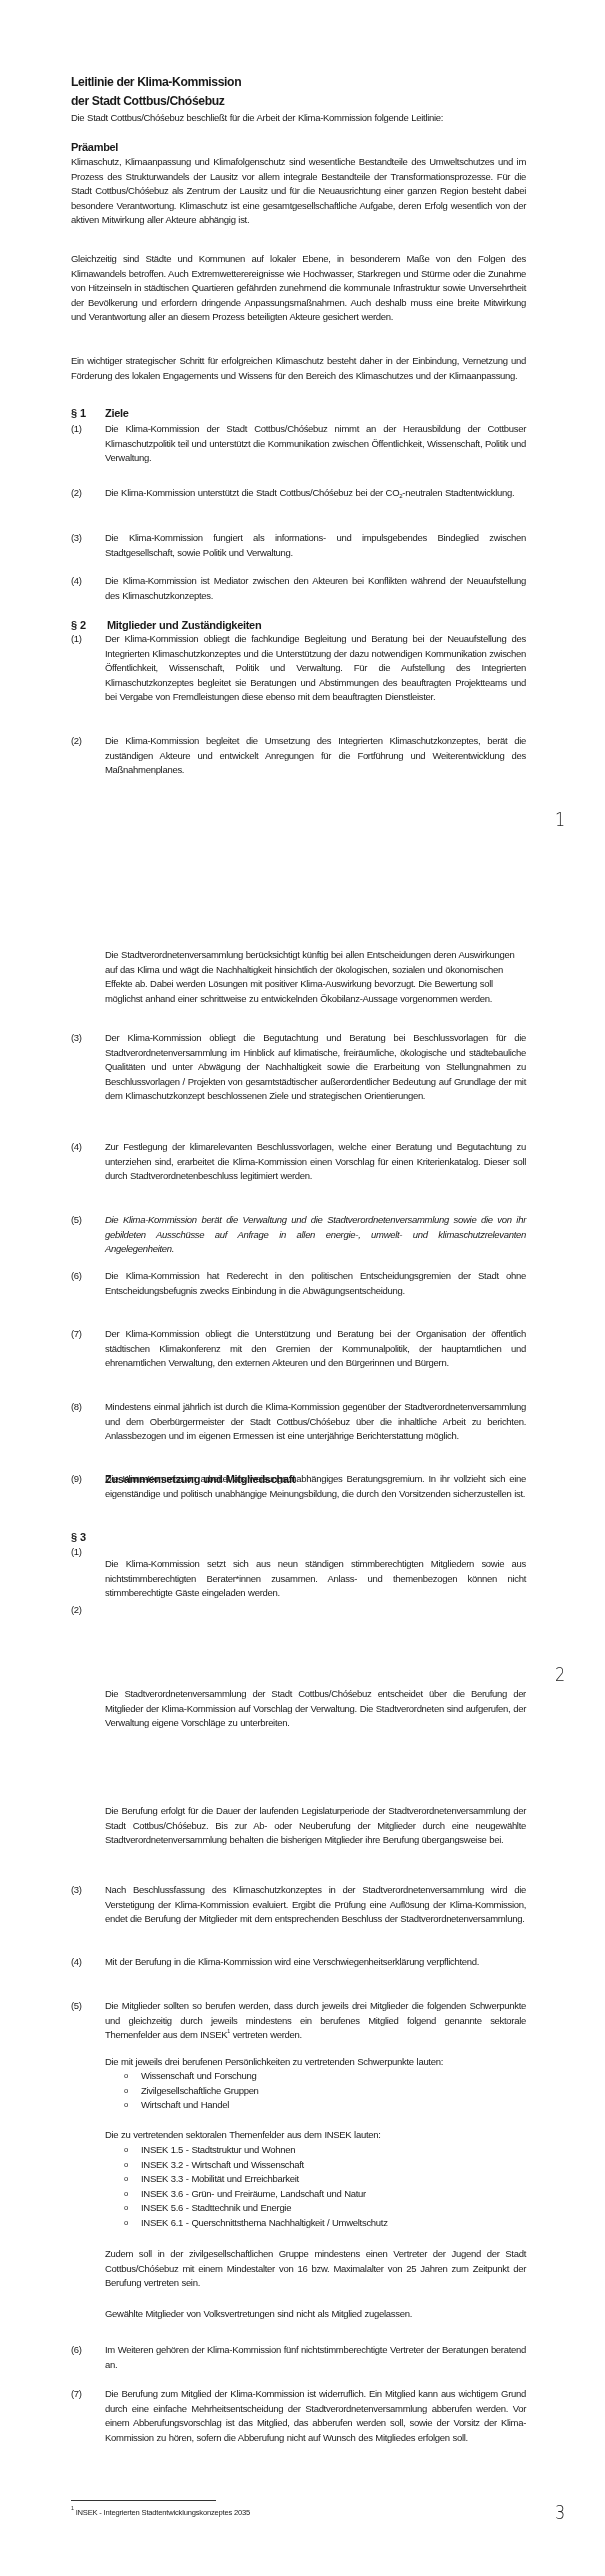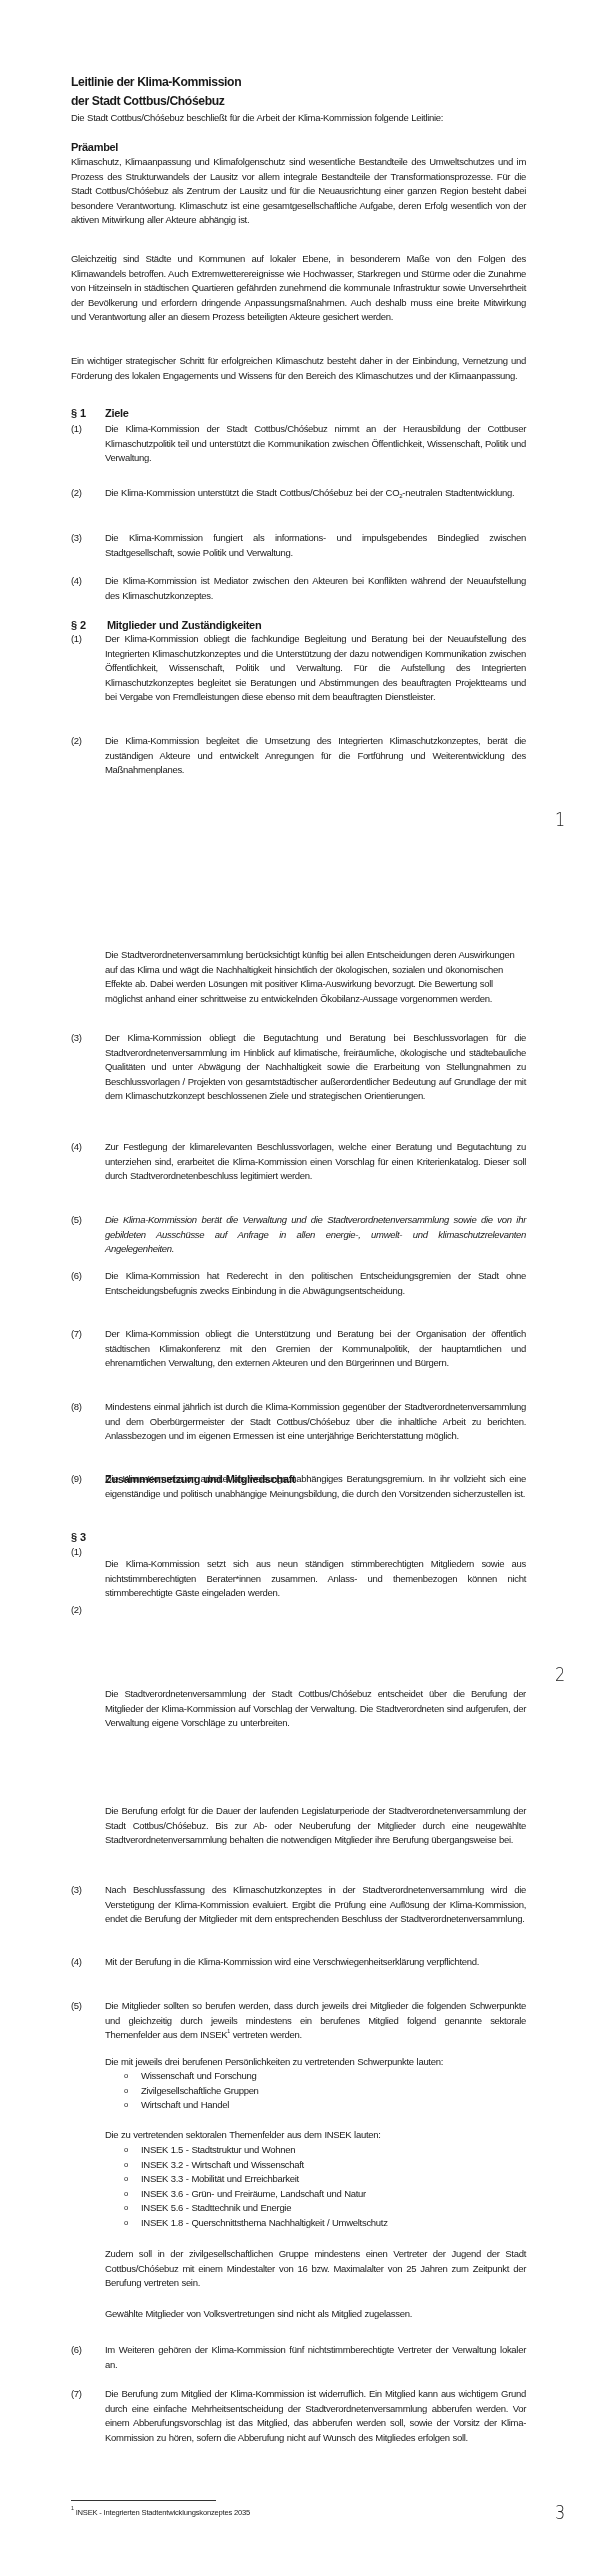--- a/index.html
+++ b/index.html
@@ -91,21 +91,21 @@
   <div class="abs txt h" style="left:105px; top:1472px;">Zusammensetzung und Mitgliedschaft</div>
 
   <div class="txt num" style="top:1545px;">(1)</div>
   <div class="txt body just" style="top:1545px;margin-top:12px;">Die Klima-Kommission setzt sich aus neun ständigen stimmberechtigten Mitgliedern sowie aus nichtstimmberechtigten Berater*innen zusammen. Anlass- und themenbezogen können nicht stimmberechtigte Gäste eingeladen werden.</div>
 
   <div class="txt num" style="top:1603px;">(2)</div>
   <div class="txt body just" style="top:1687px;">Die Stadtverordnetenversammlung der Stadt Cottbus/Chóśebuz entscheidet über die Berufung der Mitglieder der Klima-Kommission auf Vorschlag der Verwaltung. Die Stadtverordneten sind aufgerufen, der Verwaltung eigene Vorschläge zu unterbreiten.</div>
 
   <div class="pagenum" style="top:1663px;">2</div>
 
-  <div class="txt body just" style="top:1804px;">Die Berufung erfolgt für die Dauer der laufenden Legislaturperiode der Stadtverordnetenversammlung der Stadt Cottbus/Chóśebuz. Bis zur Ab- oder Neuberufung der Mitglieder durch eine neugewählte Stadtverordnetenversammlung behalten die notwendigen Mitglieder ihre Berufung übergangsweise bei.</div>
+  <div class="txt body just" style="top:1804px;">Die Berufung erfolgt für die Dauer der laufenden Legislaturperiode der Stadtverordnetenversammlung der Stadt Cottbus/Chóśebuz. Bis zur Ab- oder Neuberufung der Mitglieder durch eine neugewählte Stadtverordnetenversammlung behalten die bisherigen Mitglieder ihre Berufung übergangsweise bei.</div>
 
   <div class="txt num" style="top:1883px;">(3)</div>
   <div class="txt body just" style="top:1883px;">Nach Beschlussfassung des Klimaschutzkonzeptes in der Stadtverordnetenversammlung wird die Verstetigung der Klima-Kommission evaluiert. Ergibt die Prüfung eine Auflösung der Klima-Kommission, endet die Berufung der Mitglieder mit dem entsprechenden Beschluss der Stadtverordnetenversammlung.</div>
 
   <div class="txt num" style="top:1955px;">(4)</div>
   <div class="txt body just" style="top:1955px;">Mit der Berufung in die Klima-Kommission wird eine Verschwiegenheitserklärung verpflichtend.</div>
 
   <div class="txt num" style="top:1999px;">(5)</div>
   <div class="txt body just" style="top:1999px;"><span>Die Mitglieder sollten so berufen werden, dass durch jeweils drei Mitglieder die folgenden Schwerpunkte und gleichzeitig durch jeweils mindestens ein berufenes Mitglied folgend genannte sektorale Themenfelder aus dem INSEK</span><sup>1</sup><span> vertreten werden.</span></div>
 
@@ -116,28 +116,28 @@
     <li><span class="b">o</span><span>Wirtschaft und Handel</span></li>
   </ul>
 
   <div class="txt body" style="top:2128px;">Die zu vertretenden sektoralen Themenfelder aus dem INSEK lauten:</div>
   <ul class="txt body bul" style="top:2143px;">
     <li><span class="b">o</span><span>INSEK 1.5 - Stadtstruktur und Wohnen</span></li>
     <li><span class="b">o</span><span>INSEK 3.2 - Wirtschaft und Wissenschaft</span></li>
     <li><span class="b">o</span><span>INSEK 3.3 - Mobilität und Erreichbarkeit</span></li>
     <li><span class="b">o</span><span>INSEK 3.6 - Grün- und Freiräume, Landschaft und Natur</span></li>
     <li><span class="b">o</span><span>INSEK 5.6 - Stadttechnik und Energie</span></li>
-    <li><span class="b">o</span><span>INSEK 1.8 - Querschnittsthema Nachhaltigkeit / Umweltschutz</span></li>
+    <li><span class="b">o</span><span>INSEK 6.1 - Querschnittsthema Nachhaltigkeit / Umweltschutz</span></li>
   </ul>
 
   <div class="txt body just" style="top:2247px;">Zudem soll in der zivilgesellschaftlichen Gruppe mindestens  einen Vertreter der Jugend der Stadt Cottbus/Chóśebuz mit einem Mindestalter von 16 bzw. Maximalalter von 25 Jahren zum Zeitpunkt der Berufung vertreten sein.</div>
   <div class="txt body" style="top:2307px;">Gewählte Mitglieder von Volksvertretungen sind nicht als Mitglied zugelassen.</div>
 
   <div class="txt num" style="top:2343px;">(6)</div>
-  <div class="txt body just" style="top:2343px;">Im Weiteren gehören der Klima-Kommission fünf nichtstimmberechtigte Vertreter der Verwaltung lokaler an.</div>
+  <div class="txt body just" style="top:2343px;">Im Weiteren gehören der Klima-Kommission fünf nichtstimmberechtigte Vertreter der Beratungen beratend an.</div>
 
   <div class="txt num" style="top:2387px;">(7)</div>
   <div class="txt body just" style="top:2387px;">Die Berufung zum Mitglied der Klima-Kommission ist widerruflich. Ein Mitglied kann aus wichtigem Grund durch eine einfache Mehrheitsentscheidung der Stadtverordnetenversammlung abberufen werden. Vor einem Abberufungsvorschlag ist das Mitglied, das abberufen werden soll, sowie der Vorsitz der Klima-Kommission zu hören, sofern die Abberufung nicht auf Wunsch des Mitgliedes erfolgen soll.</div>
 
   <div class="fnrule"></div>
   <div class="footnote"><sup>1</sup><span> INSEK - Integrierten Stadtentwicklungskonzeptes 2035</span></div>
 
   <div class="pagenum" style="top:2501px;">3</div>
 </div>
 

